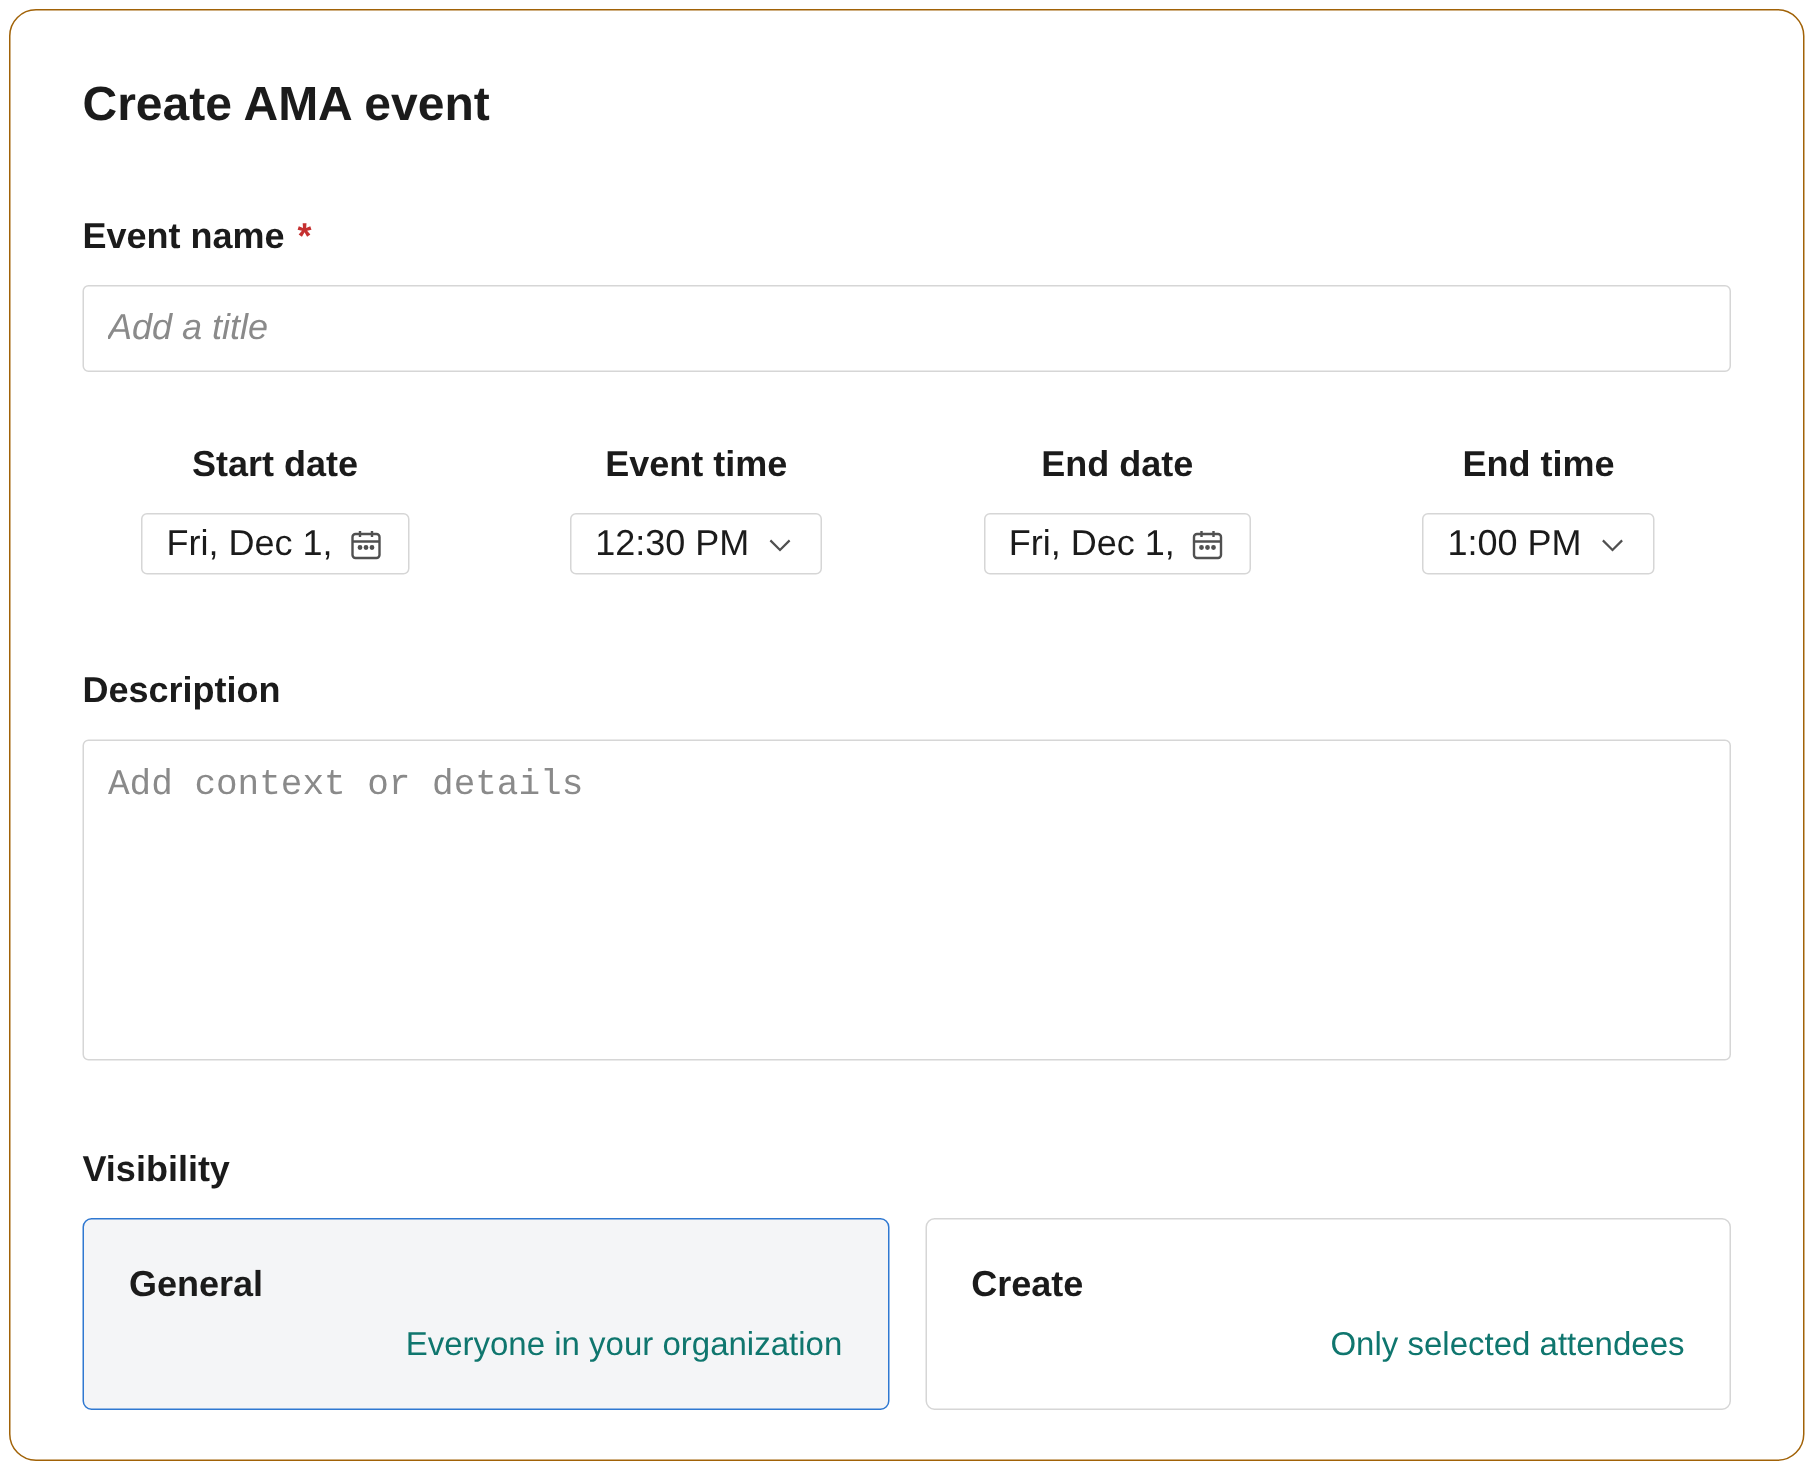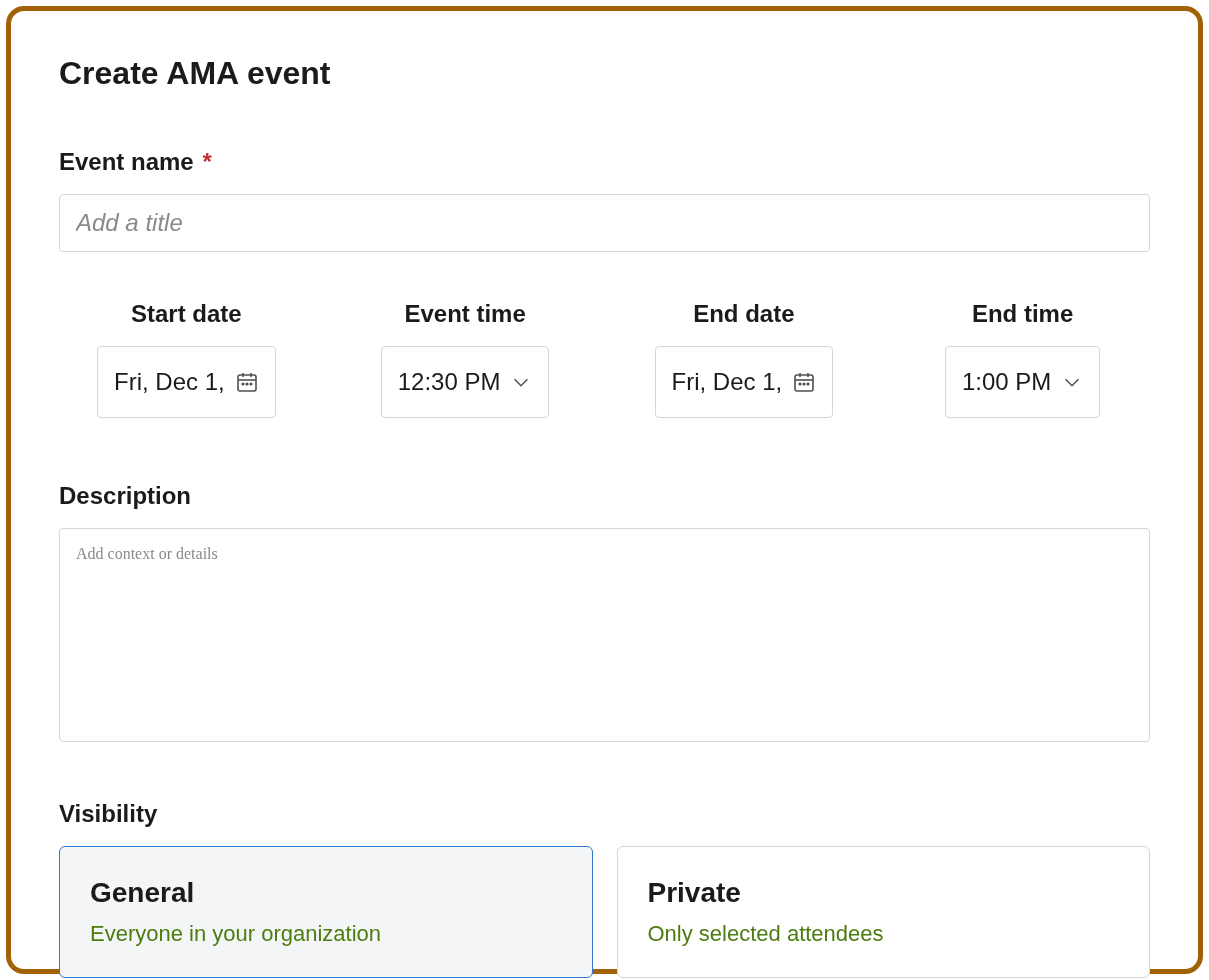--- a/index.html
+++ b/index.html
@@ -2,21 +2,21 @@
 <html><head>
   <meta charset="utf-8">
   <style>
     * { box-sizing: border-box; margin: 0; padding: 0; }
     body {
       font-family: "Segoe UI", -apple-system, BlinkMacSystemFont, sans-serif;
       background: #ffffff;
       padding: 6px;
     }
     .card {
-      border: 5px solid #a16207;
+      border: 1px solid #a16207;
       border-radius: 18px;
       padding: 44px 48px 44px 48px;
       background: #ffffff;
       width: 1197px;
       height: 968px;
     }
     .title {
       font-size: 32px;
       font-weight: 700;
       color: #1b1b1b;
@@ -45,23 +45,23 @@
       background: #ffffff;
       outline: none;
       font-style: italic;
     }
     .text-input::placeholder { color: #8a8a8a; }
     .textarea {
       width: 100%;
       border: 1px solid #d6d6d6;
       border-radius: 4px;
       padding: 16px 16px;
-      font-size: 16px;
+      font-size: 24px;
       color: #4d7c0f;
-      font-family: Liberation Serif, serif;
+      font-family: Liberation Mono, monospace;
       background: #ffffff;
       height: 214px;
       resize: none;
       outline: none;
     }
     .textarea::placeholder { color: #8a8a8a; }
     .field-group { margin-bottom: 48px; }
     .field-group.tight { margin-bottom: 54px; }
     .dt-row {
       display: flex;
@@ -71,21 +71,21 @@
     .dt-col { flex: 1; display: flex; flex-direction: column; align-items: center; }
     .picker {
       display: flex;
       align-items: center;
       justify-content: space-between;
       border: 1px solid #d6d6d6;
       border-radius: 4px;
       padding: 12px 16px;
       font-size: 24px;
       background: #ffffff;
-      height: 72px;
+      height: 41px;
       cursor: pointer;
     }
     .picker-value { color: #1b1b1b; white-space: nowrap; overflow: hidden; text-overflow: ellipsis; }
     .picker-icon {
       color: #505050;
       flex-shrink: 0;
       margin-left: 10px;
       display: flex;
       align-items: center;
     }
@@ -99,28 +99,29 @@
       border-radius: 6px;
       padding: 30px 30px;
       background: #ffffff;
       cursor: pointer;
     }
     .vis-card.selected {
       border-color: #2f78d1;
       background: #f4f5f7;
     }
     .vis-title {
-      font-size: 28px;
+      font-size: 24px;
       font-weight: 700;
       color: #1b1b1b;
       margin-bottom: 12px;
     }
     .vis-sub {
       font-size: 22px;
-      color: #4d7c0f;
+      color: #0f766e;
+      text-align: right;
     }
   </style>
 </head>
 <body>
 
 <div class="card">
   <h1 class="title">Create AMA event</h1>
 
   <div class="field-group">
     <label class="label">
@@ -198,18 +199,18 @@
   </div>
 
   <div class="field-group" style="margin-bottom:0">
     <label class="label">Visibility</label>
     <div class="visibility-row">
       <div class="vis-card selected">
         <div class="vis-title">General</div>
         <div class="vis-sub">Everyone in your organization</div>
       </div>
       <div class="vis-card">
-        <div class="vis-title">Private</div>
+        <div class="vis-title">Create</div>
         <div class="vis-sub">Only selected attendees</div>
       </div>
     </div>
   </div>
 </div>
 
 </body></html>

